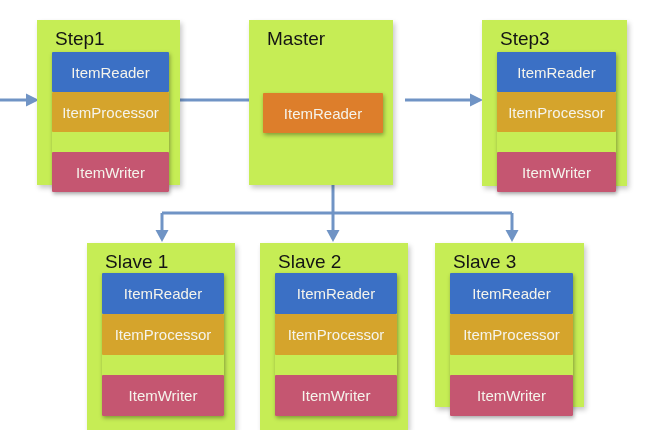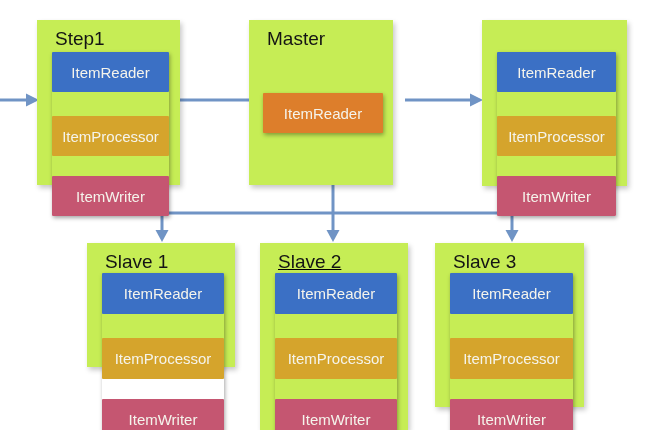--- a/index.html
+++ b/index.html
@@ -44,21 +44,21 @@
     align-items: center;
     justify-content: center;
     font-size: 15px;
     color: var(--box-text, #f5f4ec);
     border-radius: 1px;
     white-space: nowrap;
   }
   .node--step .comp { height: 40px; }
   .node--slave .comp { height: 41px; }
   .comp--reader    { background: var(--reader, #3b70c5); }
-  .comp--processor { background: var(--processor, #d5a42c); margin-top: 24px; }
+  .comp--processor { background: var(--processor, #d5a42c); }
   .comp--writer    { background: var(--writer, #c55671); margin-top: 20px; }
   .comp--partitioner {
     position: absolute;
     left: 14px;
     right: 10px;
     top: 73px;
     height: 40px;
     display: flex;
     align-items: center;
     justify-content: center;
@@ -102,37 +102,38 @@
       <div class="comp comp--writer">ItemWriter</div>
     </div>
   </div>
 
   <div class="node" style="left:249px; top:20px; width:144px; height:165px;">
     <div class="node-title">Master</div>
     <div class="comp--partitioner">ItemReader</div>
   </div>
 
   <div class="node node--step" style="left:482px; top:20px; width:145px; height:166px;">
+    <div class="node-title">Step3</div>
     <div class="stack">
       <div class="comp comp--reader">ItemReader</div>
       <div class="comp comp--processor">ItemProcessor</div>
       <div class="comp comp--writer">ItemWriter</div>
     </div>
   </div>
 
-  <div class="node node--slave" style="left:87px; top:243px; width:148px; height:124px;">
+  <div class="node node--slave" style="left:87px; top:243px; width:148px; height:188px;">
     <div class="node-title">Slave 1</div>
     <div class="stack">
       <div class="comp comp--reader">ItemReader</div>
       <div class="comp comp--processor">ItemProcessor</div>
       <div class="comp comp--writer">ItemWriter</div>
     </div>
   </div>
 
-  <div class="node node--slave" style="left:260px; top:243px; width:148px; height:187px;text-decoration:underline;">
+  <div class="node node--slave" style="left:260px; top:243px; width:148px; height:187px;">
     <div class="node-title">Slave 2</div>
     <div class="stack">
       <div class="comp comp--reader">ItemReader</div>
       <div class="comp comp--processor">ItemProcessor</div>
       <div class="comp comp--writer">ItemWriter</div>
     </div>
   </div>
 
   <div class="node node--slave" style="left:435px; top:243px; width:149px; height:164px;">
     <div class="node-title">Slave 3</div>

